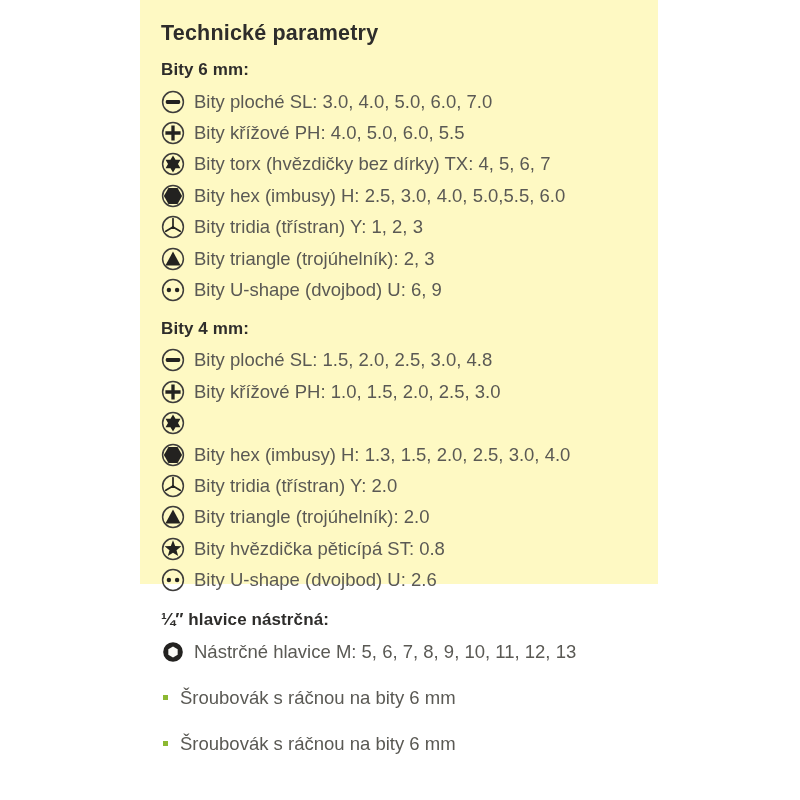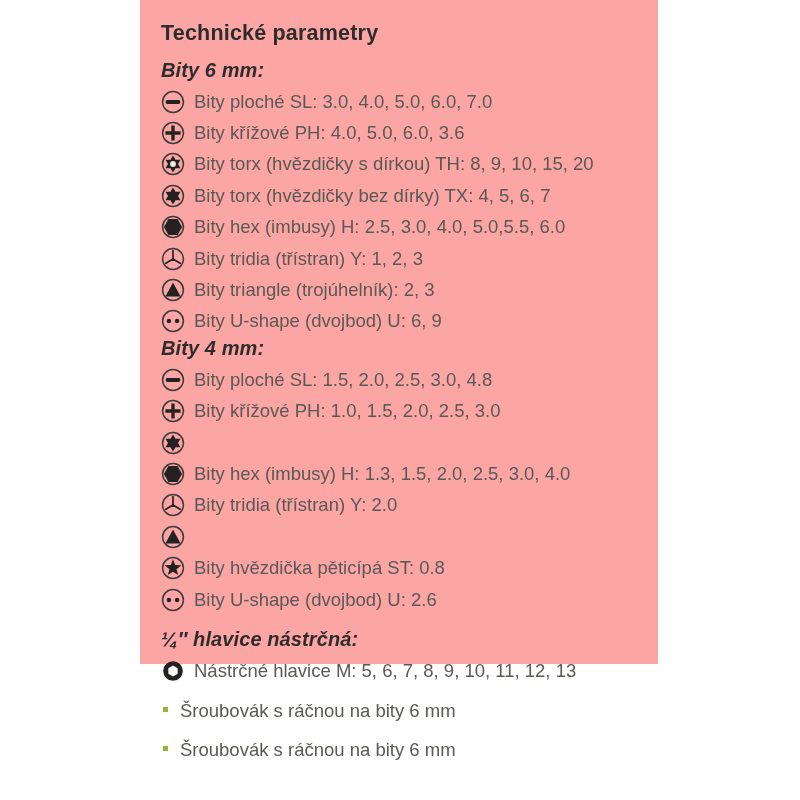--- a/index.html
+++ b/index.html
@@ -2,37 +2,37 @@
 <html><head>
 <meta charset="utf-8">
 <style>
   html,body{margin:0;padding:0;}
   body{
     width:800px;height:800px;position:relative;background:#ffffff;
     font-family:"Liberation Sans","DejaVu Sans",sans-serif;
     overflow:hidden;
   }
   .panel{
-    position:absolute;left:140px;top:0;width:518px;height:664px;
-    background:#fca5a5;box-sizing:border-box;padding:20px 8px 0 21px;
+    position:absolute;left:140px;top:0;width:518px;height:584px;
+    background:#fef9c3;box-sizing:border-box;padding:20px 8px 0 21px;
   }
   .title{
     font-size:21.5px;font-weight:700;color:#2e2d2b;
     margin:0;line-height:26px;letter-spacing:.2px;
   }
   .section-heading{
-    font-size:20px;font-weight:700;color:#2e2d2b;
-    line-height:22px;margin:13px 0 5px 0;letter-spacing:.1px;font-style:italic;
+    font-size:17px;font-weight:700;color:#2e2d2b;
+    line-height:22px;margin:13px 0 5px 0;letter-spacing:.1px;
   }
-  .section-heading.gap{margin-top:0;}
+  .section-heading.gap{margin-top:12px;}
   .item-row{display:flex;align-items:center;height:31.4px;}
   .icon{width:24px;height:24px;flex:0 0 24px;display:block;}
   .icon svg{display:block;width:24px;height:24px;}
   .item-text{margin-left:9px;font-size:18.5px;color:#5a5954;white-space:nowrap;}
-  .bullet-row{display:flex;align-items:center;height:30px;margin-top:9px;}
+  .bullet-row{display:flex;align-items:center;height:30px;margin-top:16px;}
   .square-bullet{width:5px;height:5px;flex:0 0 5px;margin:0 12px 2px 2px;}
   .bullet-text{margin-left:0;}
 </style>
 </head>
 <body>
 
 <div class="panel">
   <h2 class="title">Technické parametry</h2>
   <div id="sections">
       <div class="section-heading">Bity 6 mm:</div>
@@ -45,31 +45,21 @@
         </span>
         <span class="item-text">Bity ploché SL: 3.0, 4.0, 5.0, 6.0, 7.0</span>
       </div>
       <div class="item-row">
         <span class="icon">
           <svg viewBox="0 0 24 24" xmlns="http://www.w3.org/2000/svg">
             <circle cx="12" cy="12" r="10.4" fill="none" stroke="#3e3d3b" stroke-width="1.5"></circle>
             <path d="M10.35 4.4 h3.3 v5.95 h5.95 v3.3 h-5.95 v5.95 h-3.3 v-5.95 H4.4 v-3.3 h5.95 z" fill="#232220"></path>
           </svg>
         </span>
-        <span class="item-text">Bity křížové PH: 4.0, 5.0, 6.0, 3.6</span>
-      </div>
-      <div class="item-row">
-        <span class="icon">
-          <svg viewBox="0 0 24 24" xmlns="http://www.w3.org/2000/svg">
-            <circle cx="12" cy="12" r="10.4" fill="none" stroke="#3e3d3b" stroke-width="1.5"></circle>
-            <polygon points="12,3.4 14.5,7.67 19.45,7.7 17,12 19.45,16.3 14.5,16.33 12,20.6 9.5,16.33 4.55,16.3 7,12 4.55,7.7 9.5,7.67" fill="#232220"></polygon>
-            <circle cx="12" cy="12" r="2.9" fill="#eeebe2"></circle>
-          </svg>
-        </span>
-        <span class="item-text">Bity torx (hvězdičky s dírkou) TH: 8, 9, 10, 15, 20</span>
+        <span class="item-text">Bity křížové PH: 4.0, 5.0, 6.0, 5.5</span>
       </div>
       <div class="item-row">
         <span class="icon">
           <svg viewBox="0 0 24 24" xmlns="http://www.w3.org/2000/svg">
             <circle cx="12" cy="12" r="10.4" fill="none" stroke="#3e3d3b" stroke-width="1.5"></circle>
             <polygon points="12,3.4 14.5,7.67 19.45,7.7 17,12 19.45,16.3 14.5,16.33 12,20.6 9.5,16.33 4.55,16.3 7,12 4.55,7.7 9.5,7.67" fill="#232220"></polygon>
           </svg>
         </span>
         <span class="item-text">Bity torx (hvězdičky bez dírky) TX: 4, 5, 6, 7</span>
       </div>
@@ -157,20 +147,21 @@
         </span>
         <span class="item-text">Bity tridia (třístran) Y: 2.0</span>
       </div>
       <div class="item-row">
         <span class="icon">
           <svg viewBox="0 0 24 24" xmlns="http://www.w3.org/2000/svg">
             <circle cx="12" cy="12" r="10.4" fill="none" stroke="#3e3d3b" stroke-width="1.5"></circle>
             <polygon points="12,4.6 19.6,18.6 4.4,18.6" fill="#232220"></polygon>
           </svg>
         </span>
+        <span class="item-text">Bity triangle (trojúhelník): 2.0</span>
       </div>
       <div class="item-row">
         <span class="icon">
           <svg viewBox="0 0 24 24" xmlns="http://www.w3.org/2000/svg">
             <circle cx="12" cy="12" r="10.4" fill="none" stroke="#3e3d3b" stroke-width="1.5"></circle>
             <polygon points="12,3.2 14.18,9.01 20.37,9.28 15.52,13.14 17.17,19.12 12,15.7 6.83,19.12 8.48,13.14 3.63,9.28 9.82,9.01" fill="#232220"></polygon>
           </svg>
         </span>
         <span class="item-text">Bity hvězdička pěticípá ST: 0.8</span>
       </div>

